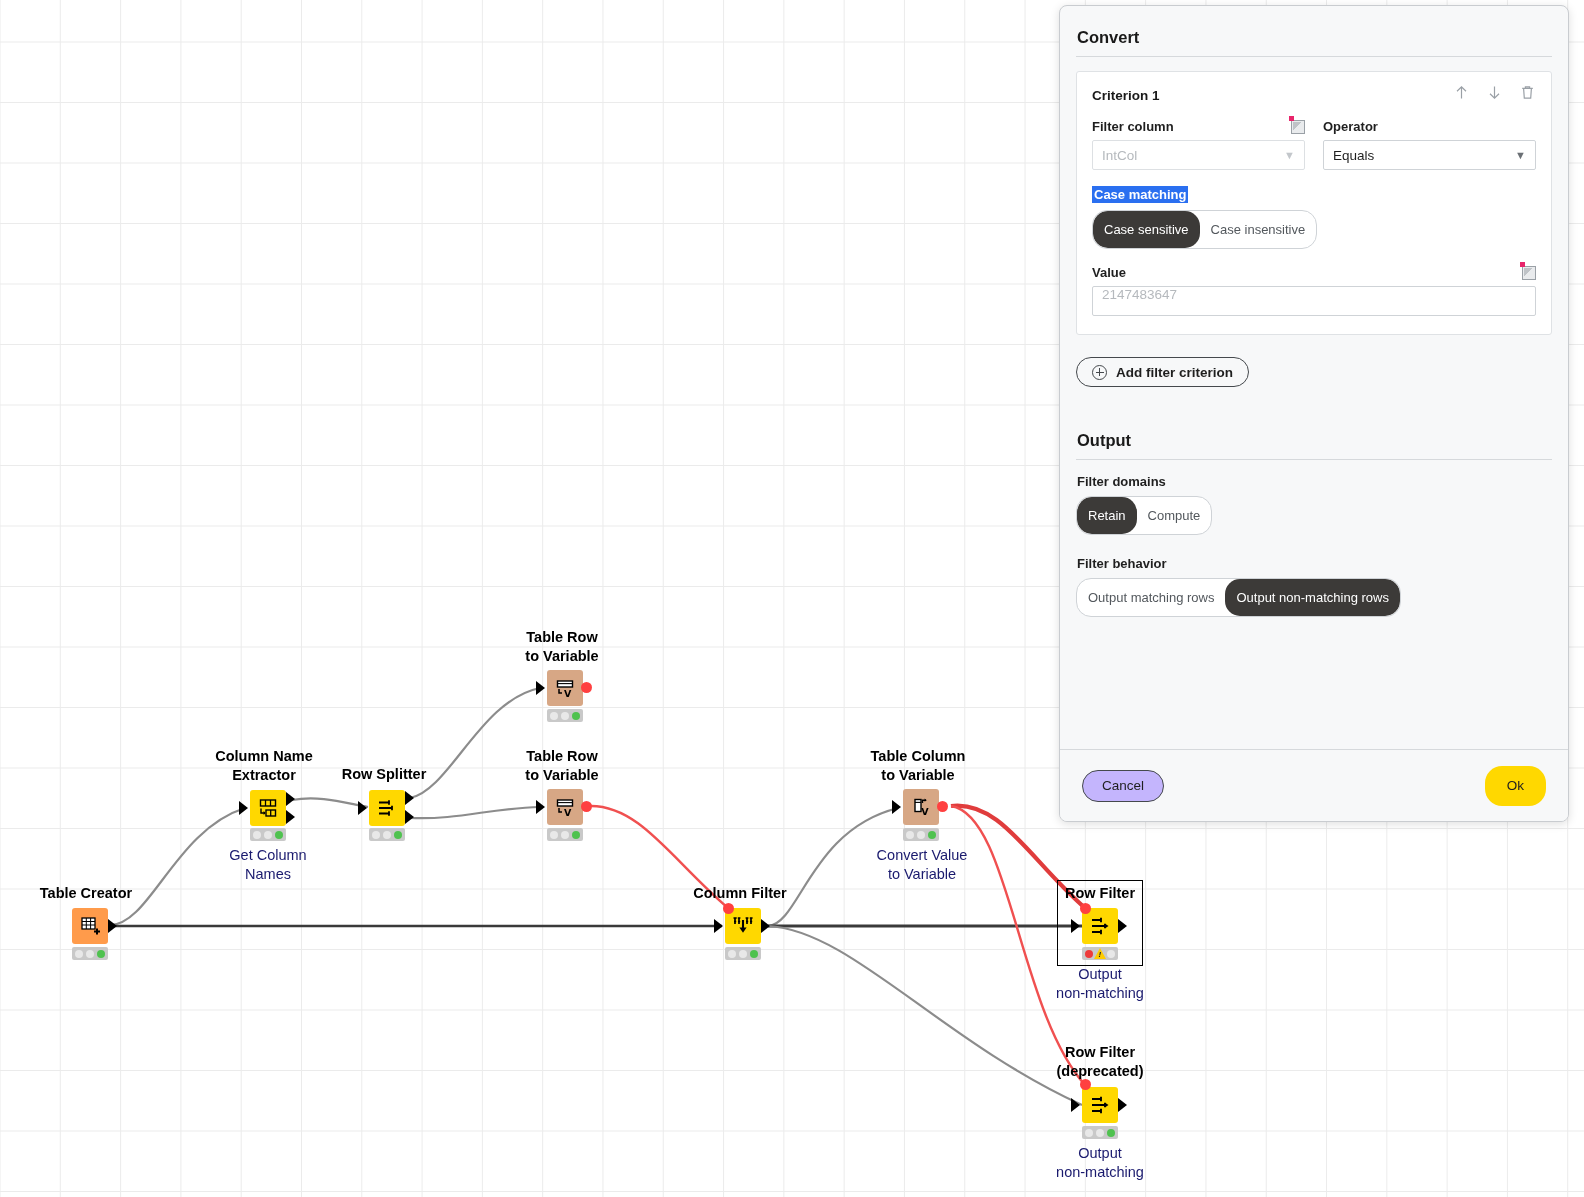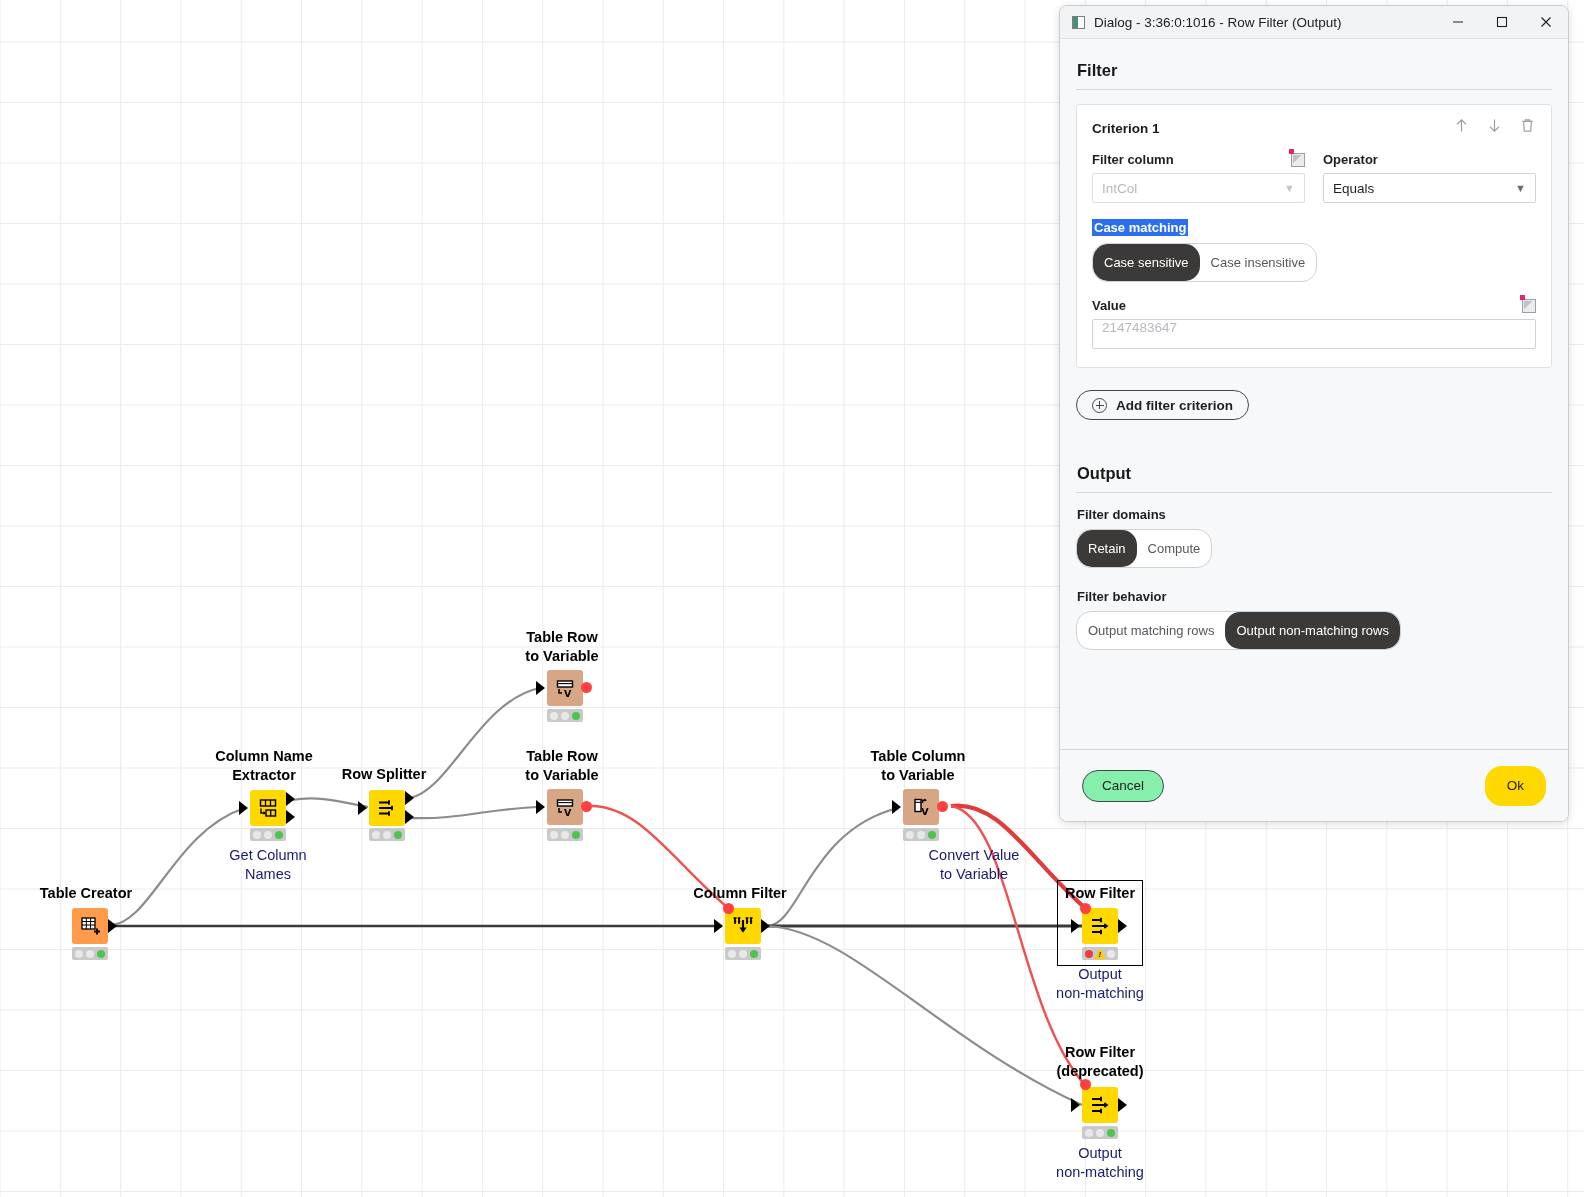--- a/index.html
+++ b/index.html
@@ -169,21 +169,21 @@
   .sub-lbl { font-size:13px; font-weight:bold; color:#1f1f1f; margin:0 0 7px 1px; }
   .blk { margin-bottom:21px; }
 
   #footer {
     position:absolute; left:0; bottom:0; width:100%; height:72px;
     border-top:1px solid #d6d9dc; background:#f7f8f9;
     display:flex; align-items:center; padding:0 22px;
   }
   #cancel-btn {
     height:32px; padding:0 19px; border:1px solid #45494d; border-radius:17px;
-    background:#86efac; font-size:13.5px; color:#1f1f1f;
+    background:#c4b5fd; font-size:13.5px; color:#1f1f1f;
     display:flex; align-items:center;
   }
   #ok-btn {
     margin-left:auto; height:40px; padding:0 22px; border:none; border-radius:17px;
     background:#ffd800; font-size:13.5px; color:#1f1f1f; font-weight:normal;
     display:flex; align-items:center;
   }
 </style>
 </head>
 <body>
@@ -352,21 +352,21 @@
         <text x="11.3" y="19" font-family="DejaVu Sans, sans-serif" font-size="9.5" font-weight="bold" fill="#000">V</text>
       </svg>
     </div>
     <div class="port-in ni" style="left:892px; top:800px;"></div>
     <div class="port-var ni" style="left:937px; top:801px;"></div>
     <div class="status ni" style="left:903px; top:828px;">
       <i class="st-grey"></i>
         <i class="st-grey"></i>
         <i class="st-green"></i>
     </div>
-    <div class="node-annot ni" style="left:904px; top:846px; width:140px;">Convert Value
+    <div class="node-annot ni" style="left:852px; top:846px; width:140px;">Convert Value
 to Variable</div>
   </div>
 
   <div class="node">
     <div class="sel-ring ni" style="left:1057px; top:880px; width:86px; height:86px;"></div>
     <div class="node-title ni" style="left:1030px; top:884px; width:140px;">Row Filter</div>
     <div class="node-box yellow" style="left:1082px; top:908px;">
       <svg width="22" height="22" viewBox="0 0 22 22">
         <path d="M3 5h9M3 11h13M3 17h9" stroke="#000" stroke-width="1.9"></path>
         <path d="M12 2.8v4.4M16 8.8v4.4M12 14.8v4.4" stroke="#000" stroke-width="1.9"></path>
@@ -404,46 +404,24 @@
         <i class="st-green"></i>
     </div>
     <div class="node-annot ni" style="left:1030px; top:1144px; width:140px;">Output
 non-matching</div>
   </div>
 
 </div>
 
 <div id="dialog">
 
-  <div id="titlebar">
-    <span class="tb-icon">
-        <em></em>
-        <b></b>
-      </span>
-    <span id="title-text">Dialog - 3:36:0:1016 - Row Filter (Output)</span>
-    <span class="winbtn">
-      <svg width="12" height="12" viewBox="0 0 12 12">
-          <path d="M1 6h10" stroke="#222" stroke-width="1.1"></path>
-        </svg>
-    </span>
-    <span class="winbtn">
-      <svg width="12" height="12" viewBox="0 0 12 12">
-          <rect x="1.5" y="1.5" width="9" height="9" fill="none" stroke="#222" stroke-width="1.1"></rect>
-        </svg>
-    </span>
-    <span class="winbtn">
-      <svg width="12" height="12" viewBox="0 0 12 12">
-          <path d="M1.5 1.5l9 9M10.5 1.5l-9 9" stroke="#222" stroke-width="1.2"></path>
-        </svg>
-    </span>
-  </div>
 
   <div id="dlgbody">
 
-    <div class="sec-title">Filter</div>
+    <div class="sec-title">Convert</div>
     <div class="sec-rule"></div>
 
     <div class="card">
       <div class="card-head">
         <div class="lbl">Criterion 1</div>
         <div class="card-tools">
           <span>
             <svg width="17" height="17" viewBox="0 0 17 17">
                 <path d="M8.5 14.5V3M4 7.2l4.5-4.4L13 7.2" stroke="#9aa0a6" stroke-width="1.2" fill="none"></path>
               </svg>

